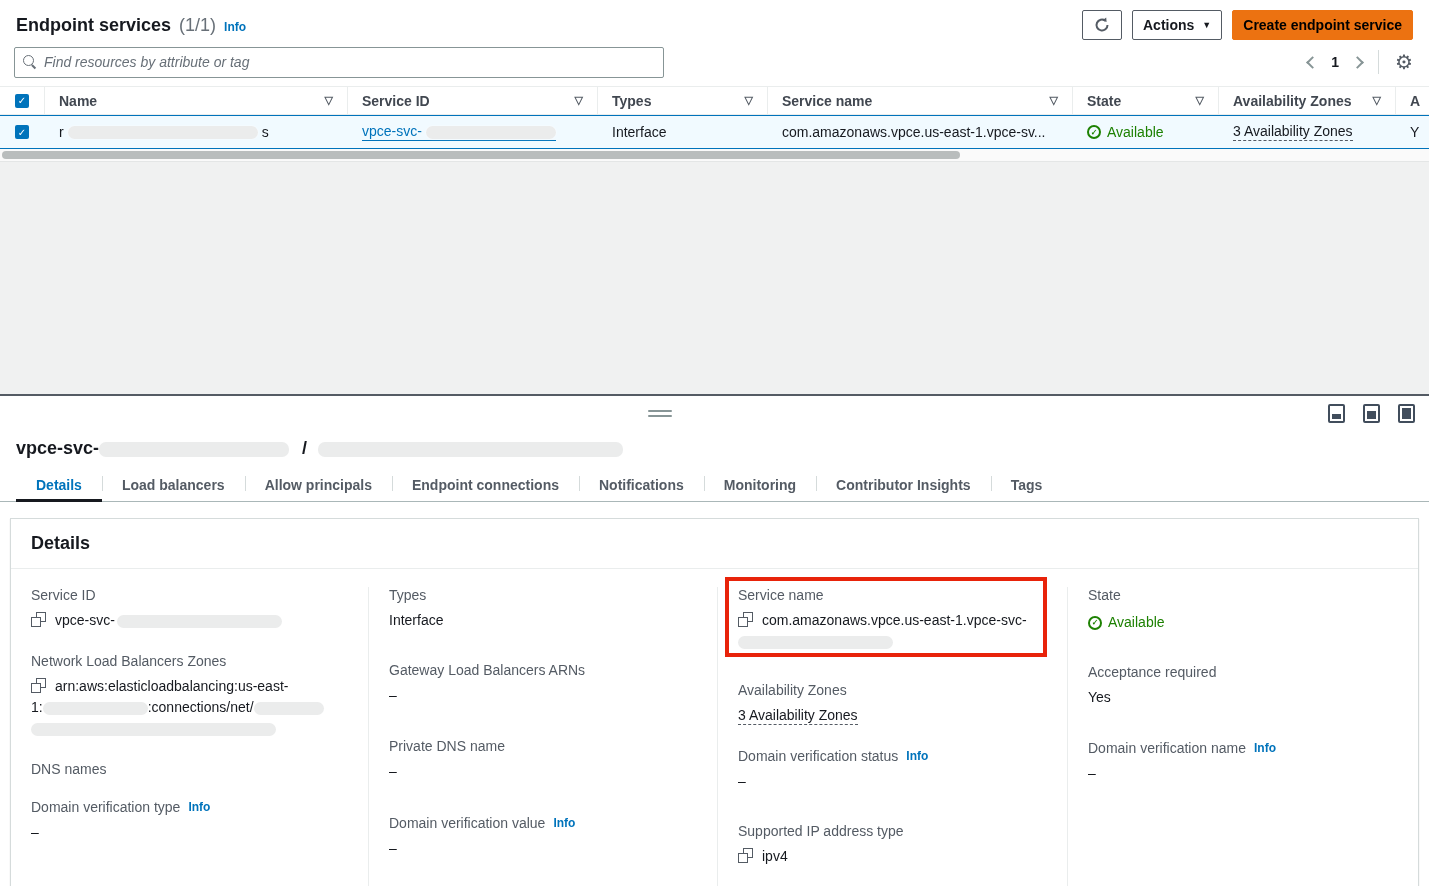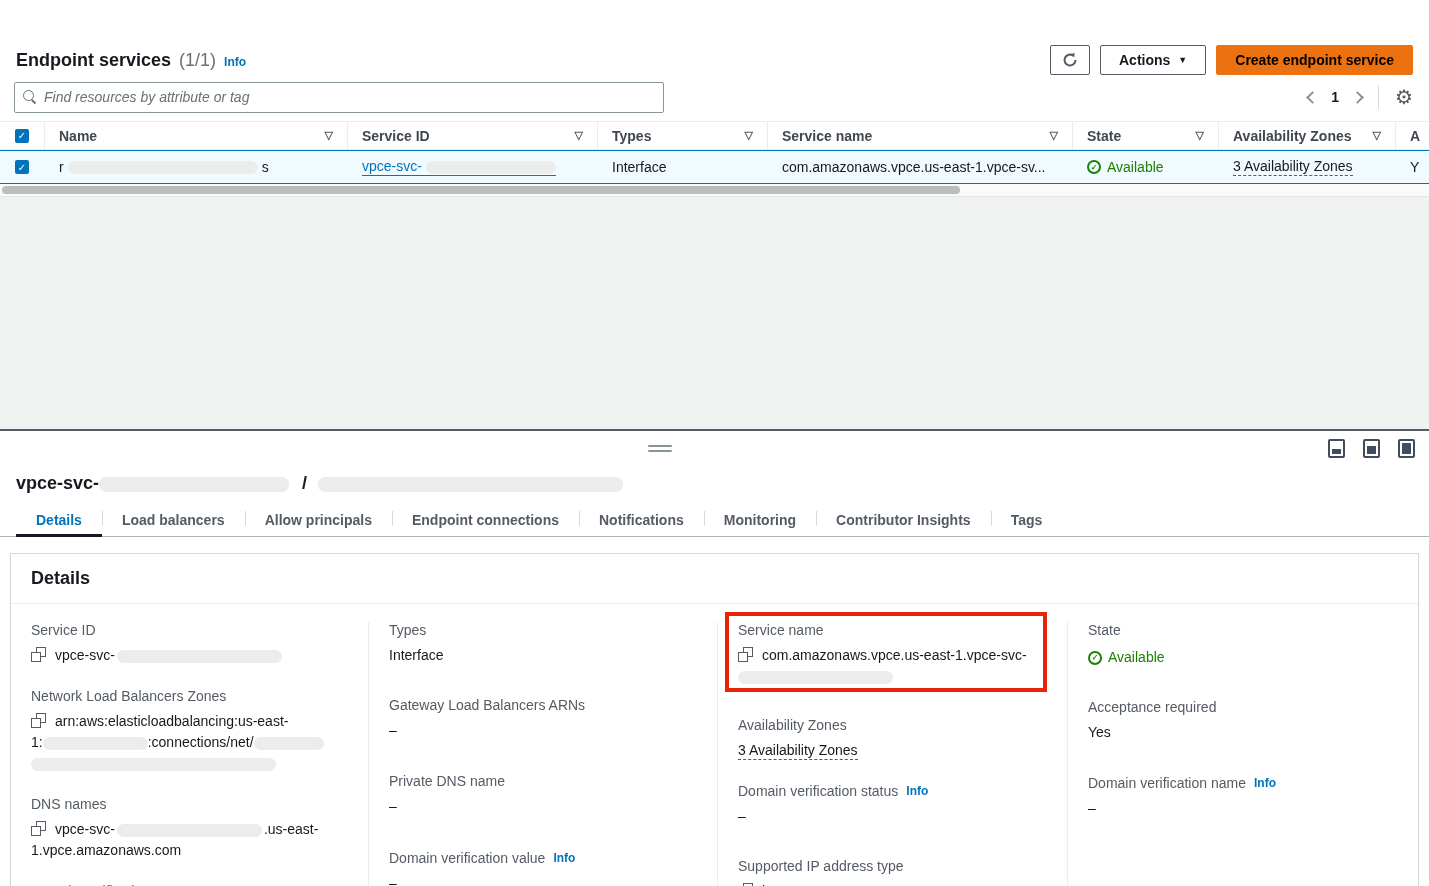--- a/index.html
+++ b/index.html
@@ -1,29 +1,29 @@
 <!DOCTYPE html>
 <html><head>
 <meta charset="utf-8">
 <style>
   * { margin:0; padding:0; box-sizing:border-box; }
   html,body { width:1429px; height:886px; overflow:hidden; background:#fff;
     font-family:"Liberation Sans", sans-serif; font-size:14px; color:#16191f; }
 
   
   .top-pane { background:#fff; }
-  .header-bar { display:flex; justify-content:space-between; align-items:center; padding:12px 16px 6px 16px; height:44px;margin-top:35px;}
+  .header-bar { display:flex; justify-content:space-between; align-items:center; padding:12px 16px 6px 16px; height:44px;}
   .title-wrap { display:flex; align-items:baseline; gap:8px; }
   .page-title { font-size:18px; font-weight:700; }
   .page-count { font-size:18px; font-weight:400; color:#687078; }
   .info-link { color:#0073bb; font-weight:700; font-size:12px; cursor:pointer; }
   .actions-wrap { display:flex; gap:10px; align-items:center; }
   .btn { height:30px; display:inline-flex; align-items:center; justify-content:center; gap:8px;
     border:1px solid #545b64; background:#fff; border-radius:2px; font-weight:700; font-size:14px;
-    color:#16191f; padding:0 18px; cursor:pointer; }
+    color:#16191f; padding:0 10px; cursor:pointer; }
   .btn-icon { width:40px; padding:0; }
   .btn-primary { background:#ec7211; border-color:#ec7211; color:#000000; }
   .caret { font-size:9px; position:relative; top:0px; color:#16191f;}
 
   .search-row { display:flex; justify-content:space-between; align-items:center; padding:4px 16px 10px 14px; height:42px;}
   .search-box { width:650px; height:31px; border:1px solid #879596; border-radius:2px;
     display:flex; align-items:center; padding:0 8px; gap:7px; background:#fff;}
   .search-box input { border:none; outline:none; flex:1; font-size:14px; font-style:italic; color:#0f172a;
     font-family:"Liberation Sans", sans-serif; background:transparent;}
   .search-box input::placeholder { color:#687078; font-style:italic; }
@@ -284,24 +284,20 @@
         <div class="field">
           <div class="f-label">Network Load Balancers Zones</div>
           <div class="f-value">
             <span class="copy-icon"></span><span>arn:aws:elasticloadbalancing:us-east-</span><br>
             <span>1:</span><span class="redact" style="width:105px;"></span><span>:connections/net/</span><span class="redact" style="width:70px;"></span><br>
             <span class="redact" style="width:245px;"></span>
           </div>
         </div>
         <div class="field">
           <div class="f-label">DNS names</div>
-          <div class="f-value">
-            <span class="copy-icon"></span><span>vpce-svc-</span><span class="redact" style="width:145px; margin:0 2px;"></span><span>.us-east-</span><br>
-            <span>1.vpce.amazonaws.com</span>
-          </div>
         </div>
         <div class="field">
           <div class="f-label">
             <span>Domain verification type</span>
             <span class="info-link">Info</span>
           </div>
           <div class="f-value">–</div>
         </div>
       </div>
 

